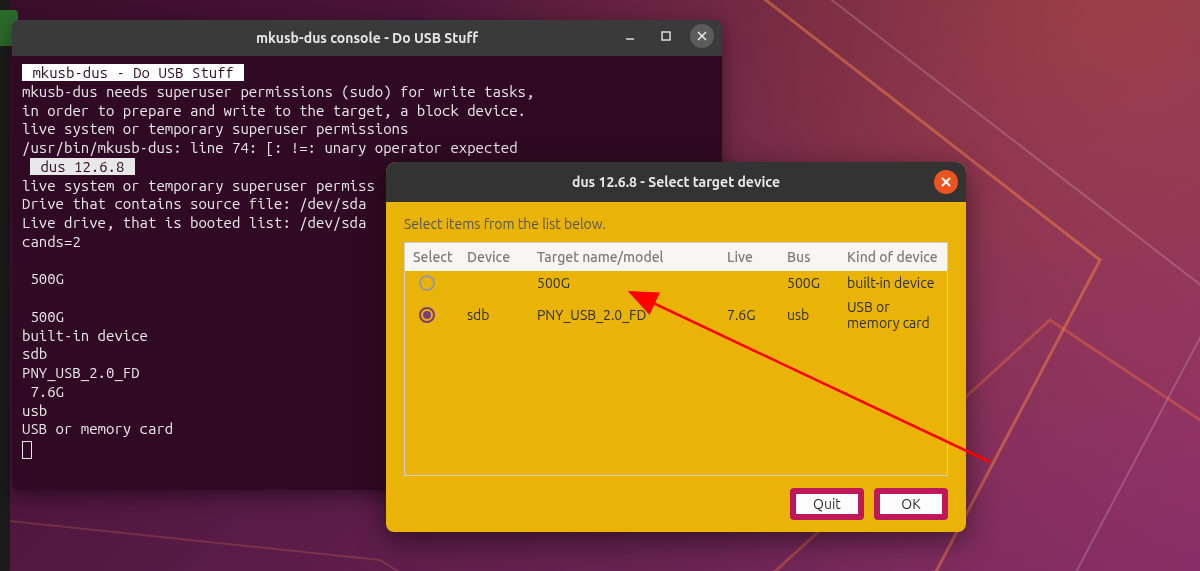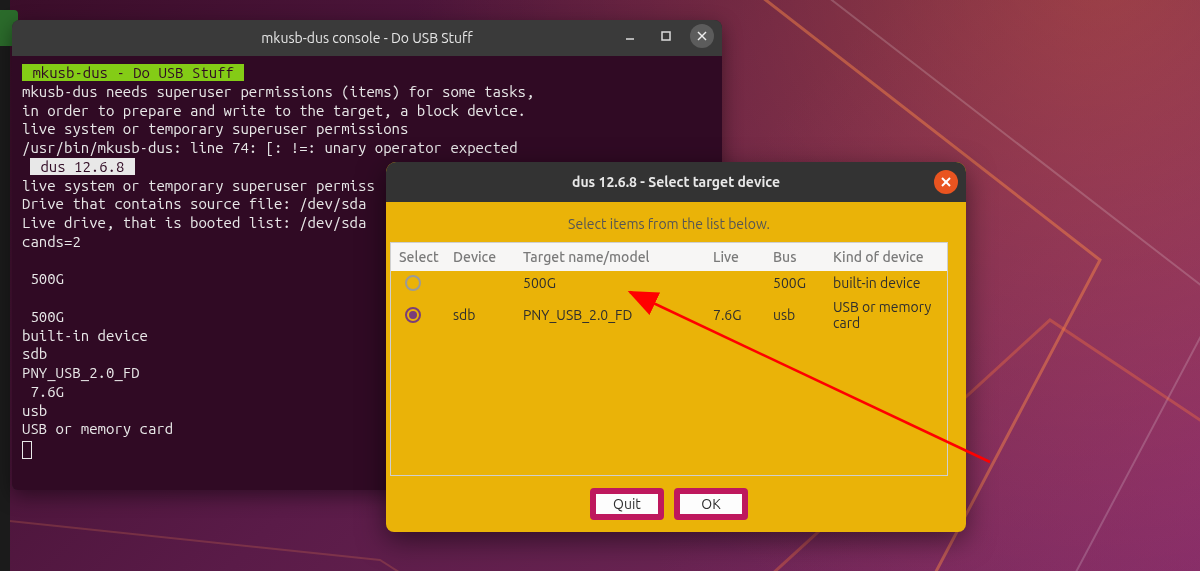--- a/index.html
+++ b/index.html
@@ -48,21 +48,21 @@
     height: 36px;
     background: #3a3a3a;
     display: flex;
     align-items: center;
     justify-content: center;
     position: relative;
     flex-shrink:0;
   }
   .term-title {
     color: #e6e6e6;
-    font-weight: 400;
+    font-weight: 700;
     font-size: 14px;
   }
   .term-controls {
     position:absolute; right:8px; top:4px;
     display:flex; gap:12px; align-items:center;
   }
   .ctl-min, .ctl-max, .ctl-close {
     width:24px; height:24px; display:flex; align-items:center; justify-content:center;
     border-radius:50%;
     cursor:pointer;
@@ -75,21 +75,21 @@
     background: #300a24;
     padding: 8px 10px;
     font-family: "Ubuntu Mono","DejaVu Sans Mono",Menlo,Consolas,monospace;
     font-size: 15px;
     line-height: 1.25;
     color: #e8e8e8;
     white-space: pre;
     overflow:hidden;
   }
   .hl-yellow {
-    background: #84cc16;
+    background: #ffffff;
     color: #300a24;
     padding: 0 2px;
   }
   .hl-white {
     background: #e8e8e8;
     color: #300a24;
     padding: 0 2px;
     margin-left: 8px;
   }
   .cursor-box {
@@ -123,24 +123,23 @@
   .dlg-close {
     position:absolute; right:8px; top:8px;
     width:24px; height:24px; border-radius:50%;
     background:#e95420;
     color:#fff; font-size:14px;
     display:flex; align-items:center; justify-content:center;
     cursor:pointer;
   }
 
   .dlg-body {
-    flex:1; padding: 10px 18px 12px 4px;
+    flex:1; padding: 10px 18px 12px 18px;
     display:flex; flex-direction:column;
     color:#2e2e2e;
-    align-items:center;
   }
   .dlg-instruction {
     font-size:14px; color:#555;
     padding: 4px 0 10px 0;
   }
 
   .dev-table {
     border:1px solid #cfcfcf;
     border-radius:0;
     flex:1;
@@ -233,21 +232,21 @@
       </div>
       <div class="ctl-close">
         <svg width="12" height="12">
             <line x1="2" y1="2" x2="10" y2="10" stroke="#eee" stroke-width="1.5"></line>
             <line x1="10" y1="2" x2="2" y2="10" stroke="#eee" stroke-width="1.5"></line>
           </svg>
       </div>
     </div>
   </div>
   <div class="term-body"><span class="hl-yellow"> mkusb-dus - Do USB Stuff </span>
-<span>mkusb-dus needs superuser permissions (items) for some tasks,</span>
+<span>mkusb-dus needs superuser permissions (sudo) for write tasks,</span>
 <span>in order to prepare and write to the target, a block device.</span>
 <span>live system or temporary superuser permissions</span>
 <span>/usr/bin/mkusb-dus: line 74: [: !=: unary operator expected</span>
 <span class="hl-white"> dus 12.6.8 </span>
 <span>live system or temporary superuser permiss</span>
 <span>Drive that contains source file: /dev/sda</span>
 <span>Live drive, that is booted list: /dev/sda</span>
 <span>cands=2</span>
 <span></span>
 <span> 500G</span>

